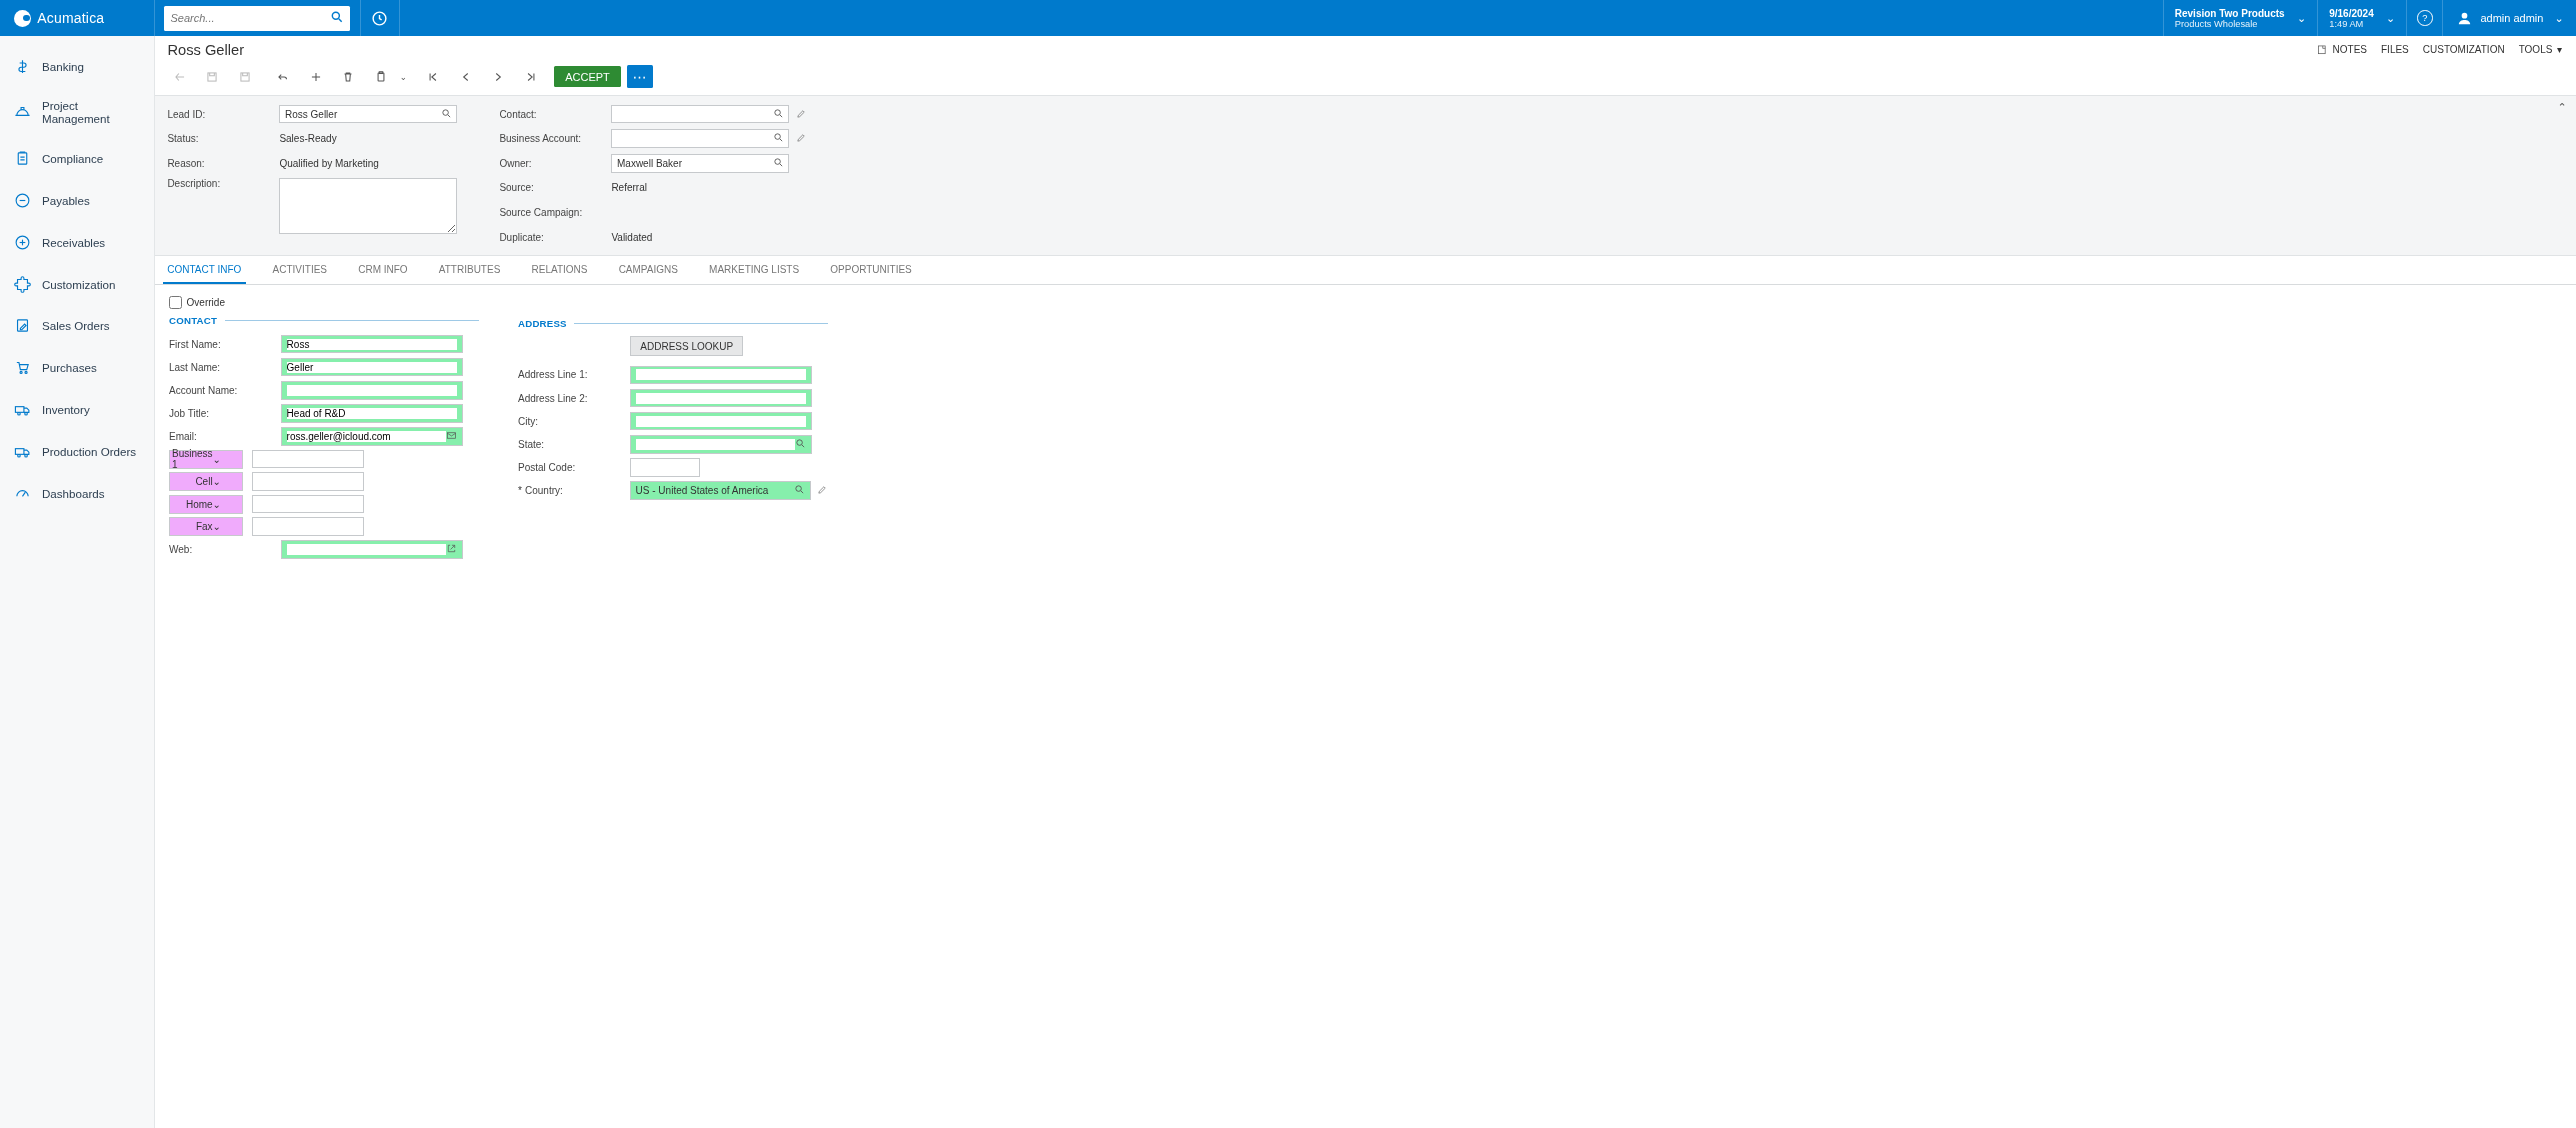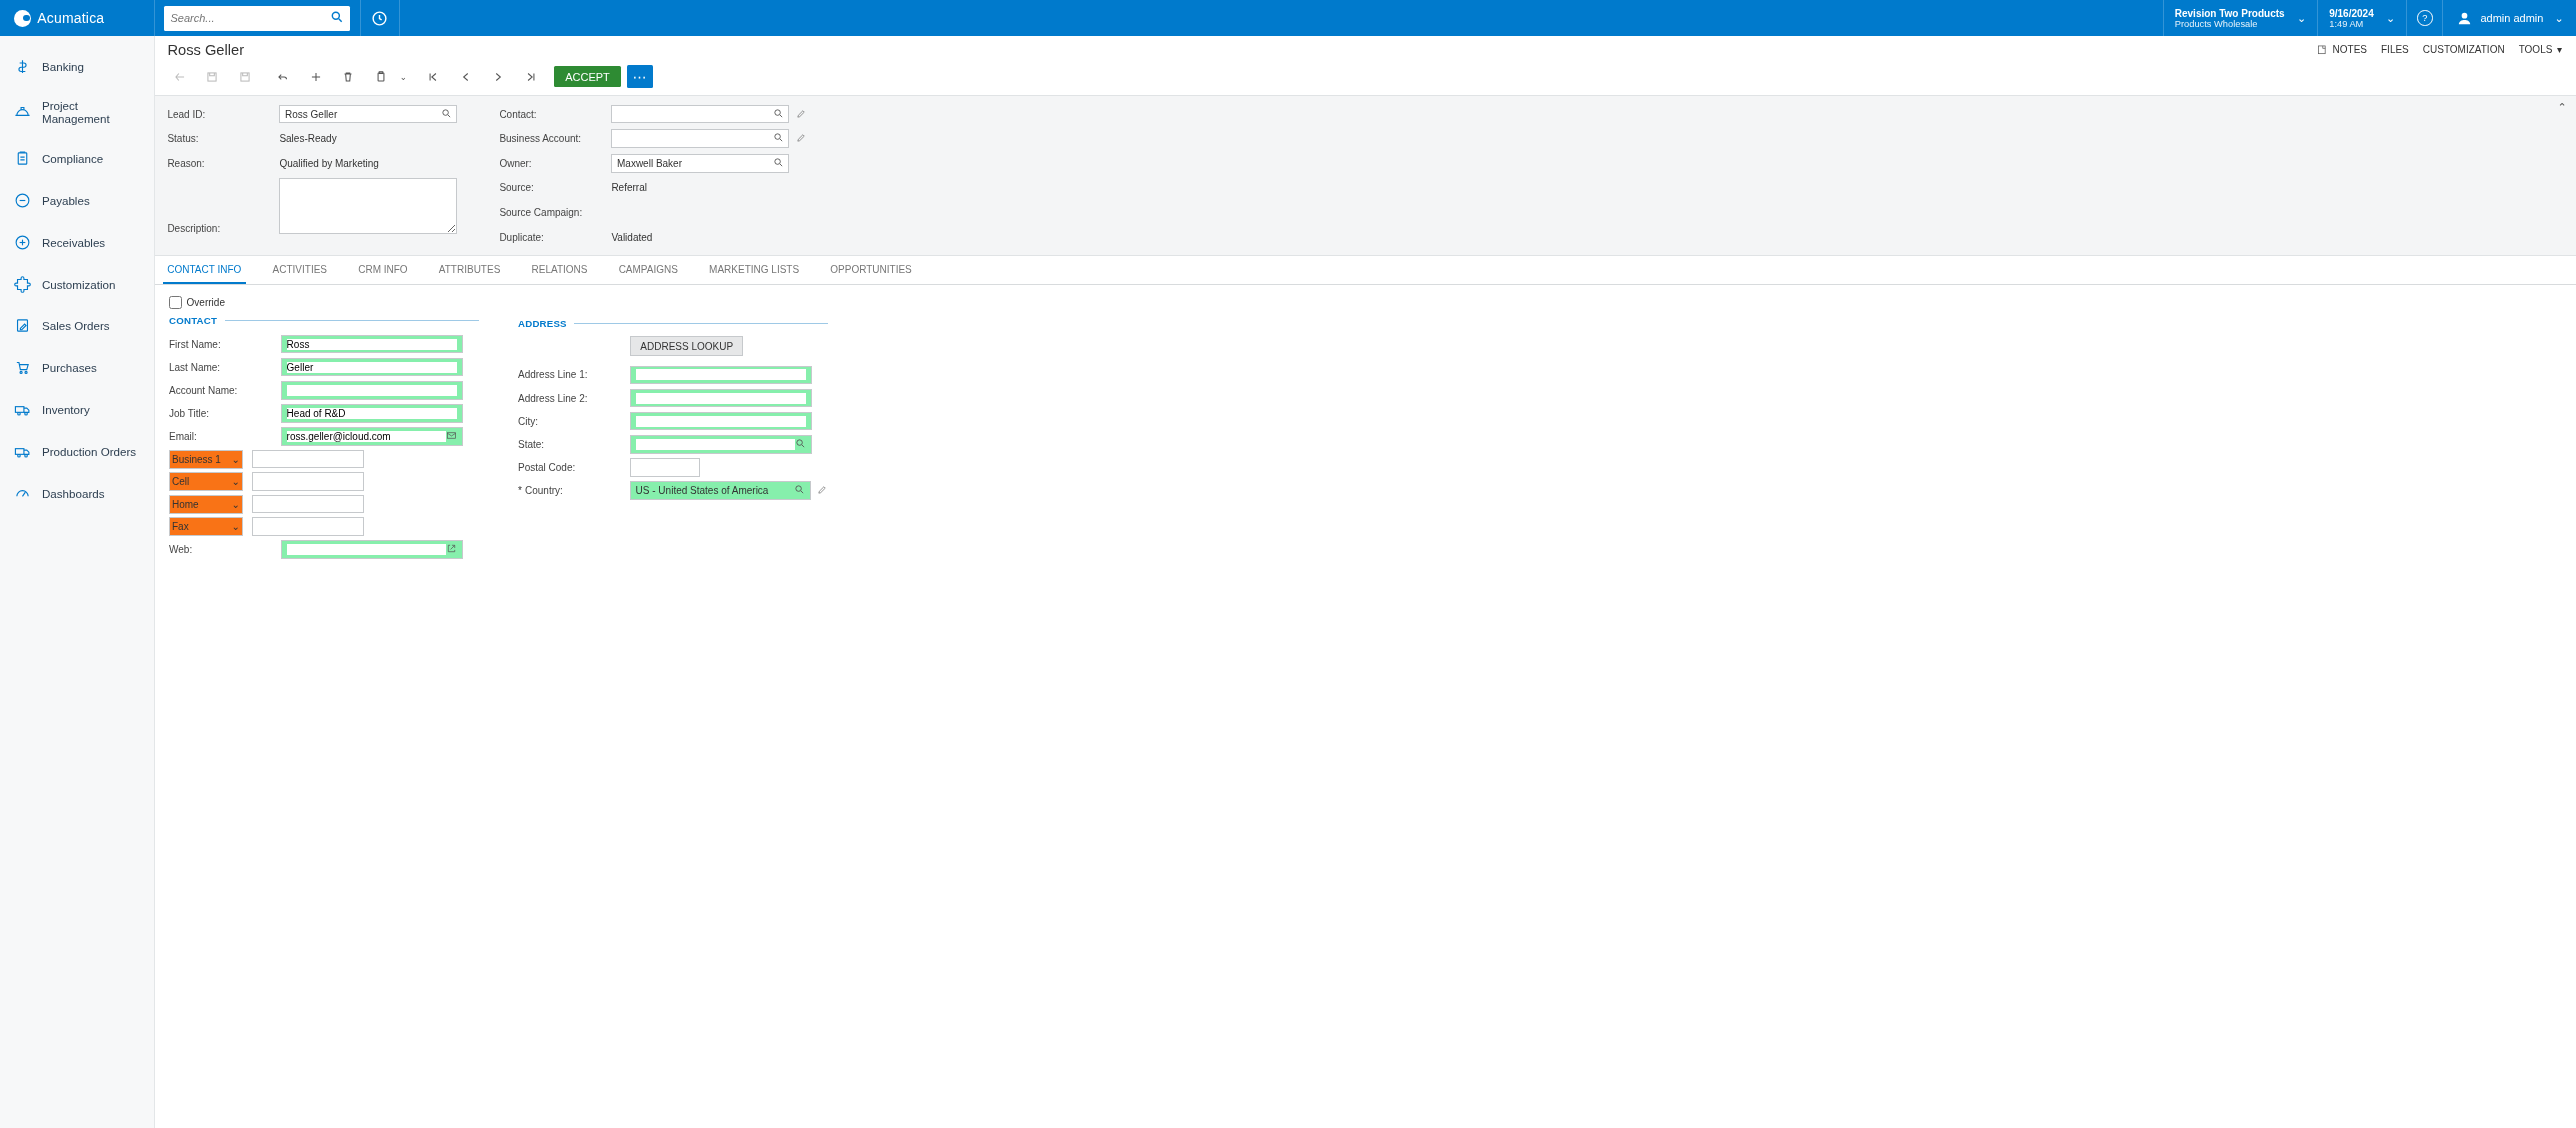--- a/index.html
+++ b/index.html
@@ -84,21 +84,21 @@
   .tab-body { padding: 11px 14px; display: flex; gap: 39px; }
   .tcol { width: 310px; }
   .override-row { display: flex; align-items: center; margin-bottom: 6.2px; font-size: 10px; }
   .override-row input { margin-right: 4.6px; }
   .section-hdr { display: flex; align-items: center; color: #027acc; font-size: 9.7px; font-weight: 700; margin: 4.6px 0 7.7px 0; letter-spacing: 0.2px; }
   .section-hdr .line { flex: 1; height: 0.8px; background: #9ec9e6; margin-left: 7.7px; }
   .trow { display: flex; align-items: center; margin-bottom: 3.1px; min-height: 20px; }
   .tlabel { width: 112px; font-size: 10px; color: #444; }
   .tinput { flex: 1; max-width: 182px; height: 18.6px; border: 0.8px solid #c6c9cc; padding: 0 4.6px; font-size: 10px; background: #86efac; display:flex; align-items:center; justify-content: space-between;}
   .tinput input { border:none; outline:none; flex:1; font-size:10px; }
-  .tselect { width: 74px; height: 19.4px; border: 0.8px solid #c6c9cc; padding: 0 2px; font-size: 10px; background: #f97316; cursor: pointer; display: flex; align-items: center; justify-content: space-between; }
+  .tselect { width: 74px; height: 19.4px; border: 0.8px solid #c6c9cc; padding: 0 21px; font-size: 10px; background: #f0abfc; cursor: pointer; display: flex; align-items: center; justify-content: flex-end; }
   .phone-row { display: flex; gap: 9.3px; margin-bottom: 3.1px; }
   .phone-in { width: 112px; height: 18.6px; border: 0.8px solid #c6c9cc; }
   .addr-lookup-btn { background: #e6e7e8; border: 0.8px solid #c6c9cc; padding: 3.1px 9.3px; font-size: 10px; cursor: pointer; display: inline-block; margin-bottom: 6.2px; }
   .req { color: #333; margin-right: 3.1px; }
   .tinput-sm { width: 70px; height: 18.6px; border: 0.8px solid #c6c9cc; padding: 0 4.6px; font-size: 10px; }
 </style>
 </head>
 <body>
 
 <div class="topbar">
@@ -372,21 +372,21 @@
             </div>
           </div>
           <div class="frow">
             <div class="flabel">Status:</div>
             <div class="ftext">Sales-Ready</div>
           </div>
           <div class="frow">
             <div class="flabel">Reason:</div>
             <div class="ftext">Qualified by Marketing</div>
           </div>
-          <div class="frow" style="align-items:flex-end;">
+          <div class="frow" style="align-items:flex-start;">
             <div class="flabel">Description:</div>
             <textarea class="ftextarea" style=""></textarea>
           </div>
         </div>
         <div class="fcol">
           <div class="frow">
             <div class="flabel">Contact:</div>
             <div class="finput look">
               <span class="fi-val"></span>
               <span class="fi-ico"><svg width="11" height="11" viewBox="0 0 24 24" fill="none" stroke="#555" stroke-width="2">

